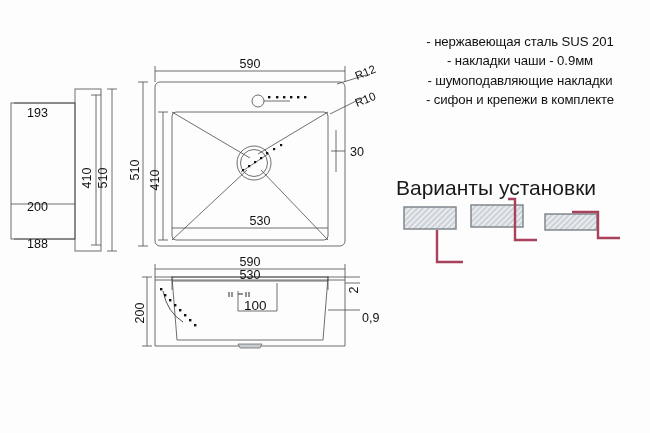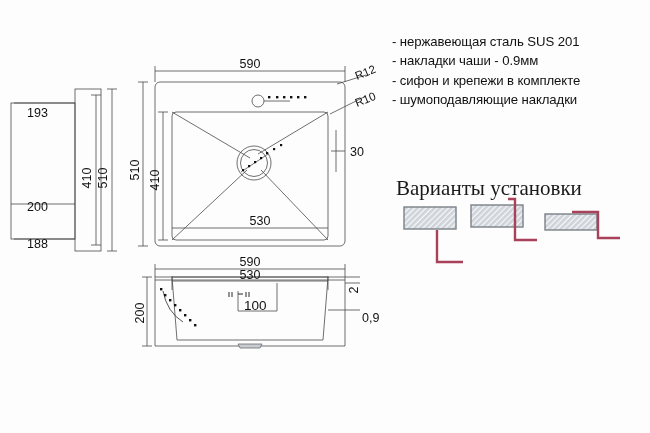--- a/index.html
+++ b/index.html
@@ -28,26 +28,27 @@
     top: 32px;
     width: 256px;
     font-size: 13.2px;
     line-height: 19.4px;
     color: #111111;
     font-family: "Liberation Sans", sans-serif;
   }
   .spec-line {
     white-space: nowrap;
     letter-spacing: -0.1px;
+    text-align: center;
   }
   .variants-title {
     position: absolute;
     left: 396px;
     top: 176px;
-    font-family: Liberation Serif, serif;
+    font-family: Liberation Sans, sans-serif;
     font-size: 21px;
     color: #1a1a1a;
     white-space: nowrap;
   }
 </style>
 </head>
 <body>
 
 <div id="page">
 
@@ -232,19 +233,19 @@
       <text x="144" y="313" transform="rotate(-90 144 313)" text-anchor="middle">200</text>
       <text x="358" y="290" transform="rotate(-90 358 290)" text-anchor="middle">2</text>
       <text x="362" y="322">0,9</text>
       <text x="244" y="310" font-size="13.5">100</text>
     </g>
   </svg>
 
   <div class="spec-list">
     <div class="spec-line">- нержавеющая сталь SUS 201</div>
     <div class="spec-line">- накладки чаши - 0.9мм</div>
+    <div class="spec-line">- шумоподавляющие накладки</div>
     <div class="spec-line">- сифон и крепежи в комплекте</div>
-    <div class="spec-line">- шумоподавляющие накладки</div>
   </div>
 
   <div class="variants-title">Варианты установки</div>
 
 </div>
 
 </body></html>

